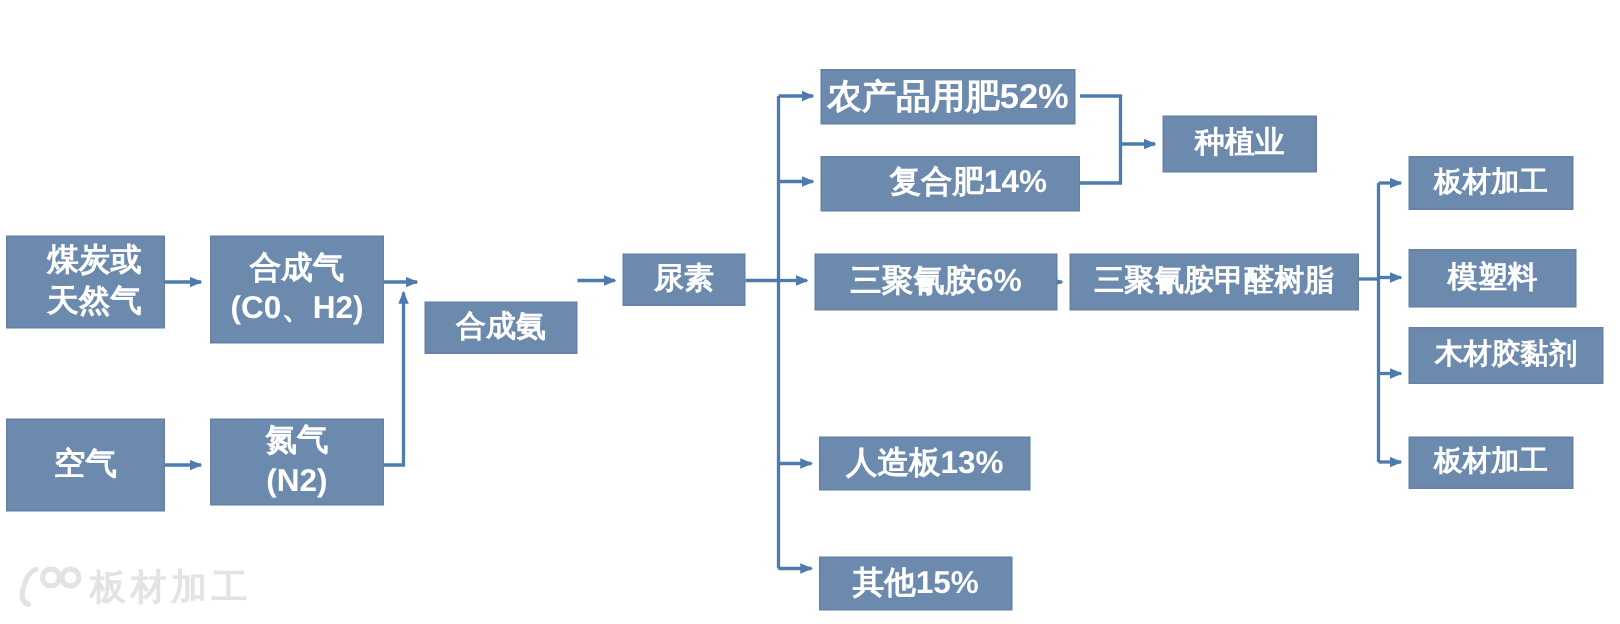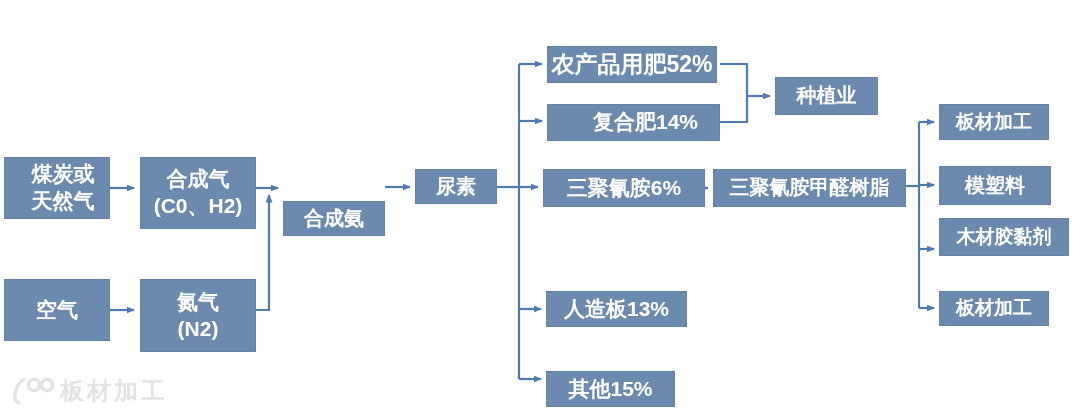--- a/index.html
+++ b/index.html
@@ -81,21 +81,21 @@
     <path class="e a" d="M919,185 H934"></path>
     <path class="e a" d="M919,249 H934"></path>
     <path class="e a" d="M919,308 H934"></path>
   </svg>
 
   <div class="node" style="left:4px;top:157px;width:106px;height:62px;font-size:21px;padding-left:12px;">煤炭或
 天然气</div>
   <div class="node" style="left:140px;top:157px;width:116px;height:72px;font-size:21px;">合成气
 (C0、H2)</div>
   <div class="node" style="left:4px;top:279px;width:106px;height:62px;font-size:21px;">空气</div>
-  <div class="node" style="left:140px;top:279px;width:116px;height:73px;font-size:21px;">氮气
+  <div class="node" style="left:140px;top:279px;width:116px;height:58px;font-size:21px;">氮气
 (N2)</div>
   <div class="node" style="left:283px;top:169px;width:102px;height:35px;font-size:20px;margin-top:32px;">合成氨</div>
   <div class="node" style="left:415px;top:169px;width:82px;height:35px;font-size:20px;">尿素</div>
   <div class="node" style="left:547px;top:46px;width:170px;height:37px;font-size:23px;">农产品用肥52%</div>
   <div class="node" style="left:547px;top:104px;width:173px;height:37px;font-size:21px;padding-left:24px;">复合肥14%</div>
   <div class="node" style="left:775px;top:77px;width:103px;height:38px;font-size:20px;">种植业</div>
   <div class="node" style="left:543px;top:169px;width:162px;height:38px;font-size:21px;">三聚氰胺6%</div>
   <div class="node" style="left:713px;top:169px;width:193px;height:38px;font-size:20px;">三聚氰胺甲醛树脂</div>
   <div class="node" style="left:939px;top:104px;width:110px;height:36px;font-size:19px;">板材加工</div>
   <div class="node" style="left:939px;top:166px;width:112px;height:39px;font-size:20px;">模塑料</div>

